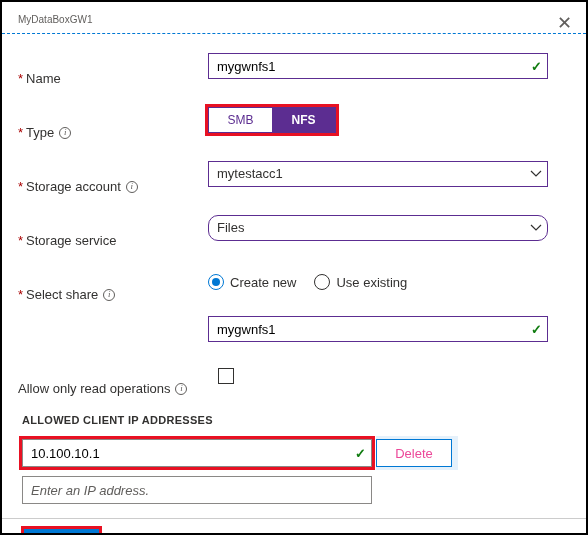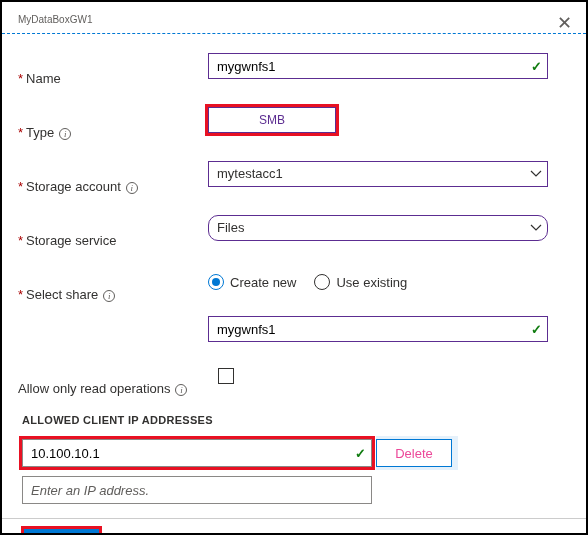--- a/index.html
+++ b/index.html
@@ -46,21 +46,21 @@
     }
     .row {
       display: flex;
       align-items: center;
       margin-bottom: 14px;
       min-height: 26px;
     }
     .label-col {
       width: 190px;
       display: flex;
-      align-items: flex-end;
+      align-items: center;
       gap: 5px;
       font-size: 13px;
       color: #323130;
       margin-top: 25px;
     }
     .req { color: #a80000; margin-right: 3px; }
     .info-icon {
       display: inline-flex;
       align-items: center;
       justify-content: center;
@@ -262,20 +262,21 @@
   </div>
 
   <div class="row">
     <div class="label-col">
       <span><span class="req">*</span><span>Type</span></span>
       <span class="info-icon">i</span>
     </div>
     <div class="field-col">
       <div class="segmented highlight-red">
         <button class="seg-btn">SMB</button>
+        <button class="seg-btn active">NFS</button>
       </div>
     </div>
   </div>
 
   <div class="row">
     <div class="label-col">
       <span><span class="req">*</span><span>Storage account</span></span>
       <span class="info-icon">i</span>
     </div>
     <div class="field-col">

